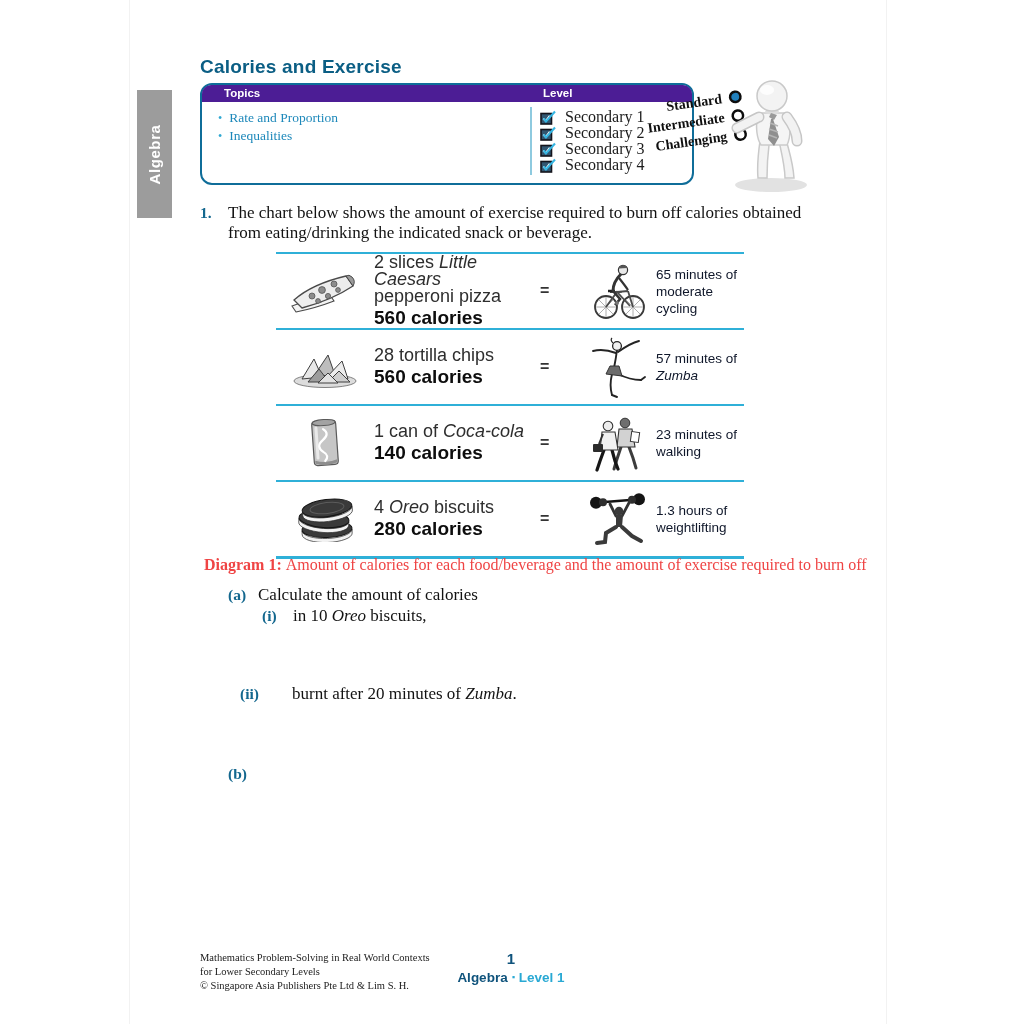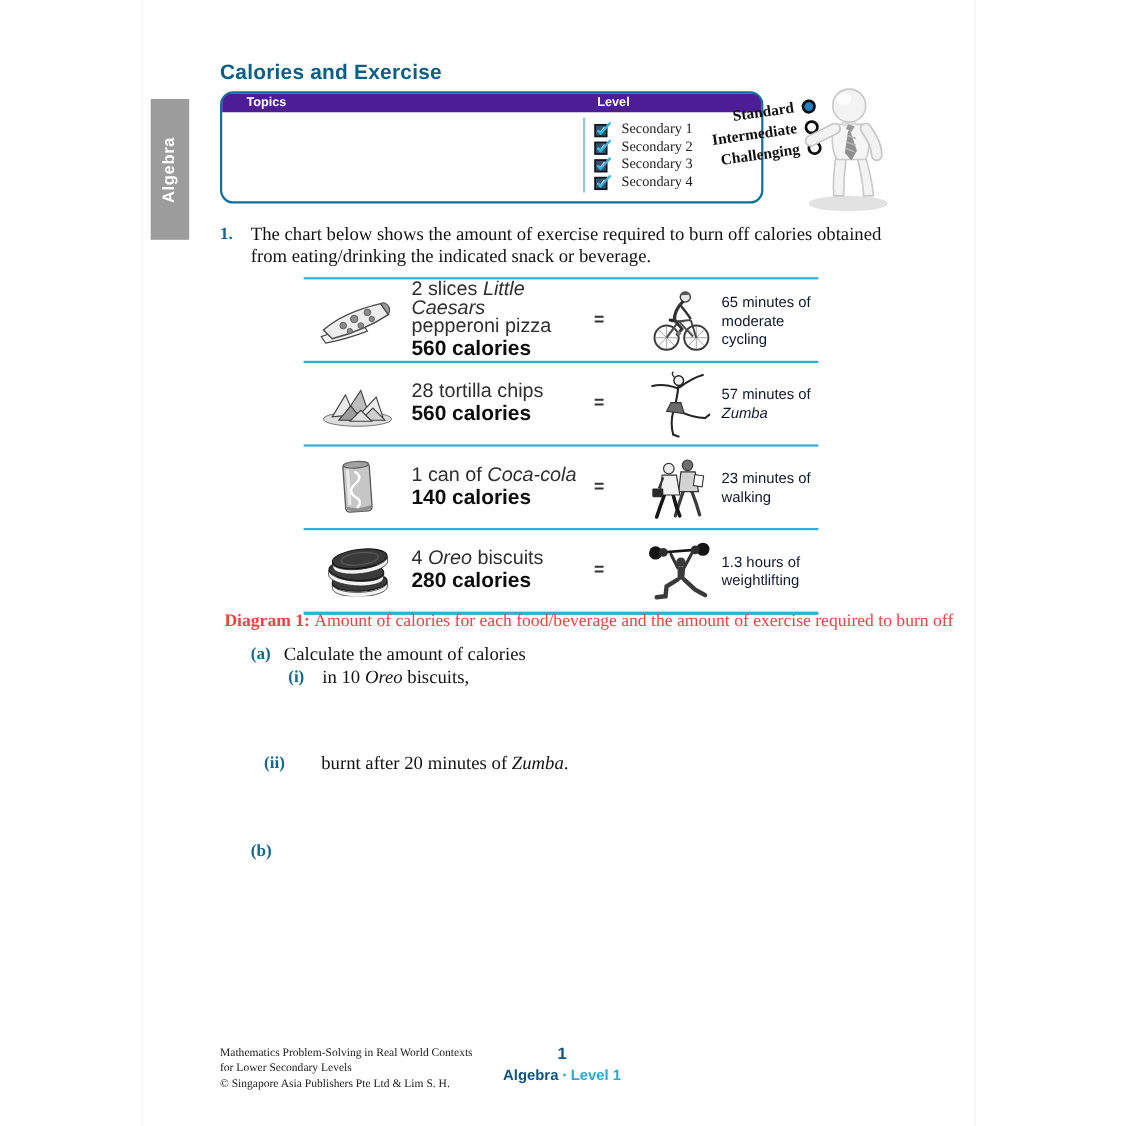--- a/index.html
+++ b/index.html
@@ -21,21 +21,21 @@
   .box-header span{position:absolute;top:2px;color:#fff;font-family:"Liberation Sans",sans-serif;
                    font-weight:bold;font-size:11.5px;}
   .h-topics{left:22px;} .h-level{left:341px;}
   .v-divider{position:absolute;left:328px;top:22px;bottom:8px;width:2px;background:#8ecadf;}
   .topics-list{position:absolute;left:16px;top:24px;margin:0;padding:0;list-style:none;}
   .topics-list li{line-height:17px;font-size:13.5px;color:#1d88ba;}
   .topics-list .blt{color:#2fa8d2;margin-right:7px;font-size:12px;}
   .levels{position:absolute;left:338px;top:24px;}
   .level-row{display:flex;align-items:center;height:16px;}
   .level-row svg{overflow:visible;}
-  .level-row .lvl-label{margin-left:9px;font-size:13px;color:#1c1c1c;}
+  .level-row .lvl-label{margin-left:9px;font-size:16px;color:#1c1c1c;}
   
   .difficulty{position:absolute;left:604px;top:96px;width:142px;transform:rotate(-8deg);}
   .diff-row{display:flex;align-items:center;justify-content:flex-end;height:19px;}
   .diff-label{font-weight:bold;font-size:14px;color:#101010;margin-right:6px;}
   
   .qlabel{position:absolute;color:#13678e;font-weight:bold;font-size:15.5px;line-height:19.5px;}
   .qtext{position:absolute;font-size:17px;line-height:19.5px;color:#121212;}
   
   .diagram{position:absolute;left:276px;top:252px;width:468px;border-top:2px solid #2fb0d8;}
   .drow{height:74px;display:flex;align-items:center;border-bottom:2px solid #2fb0d8;}
@@ -73,20 +73,24 @@
   </div>
 
   <h1 class="title">Calories and Exercise</h1>
 
   <div class="topic-box">
     <div class="box-header">
       <span class="h-topics">Topics</span>
       <span class="h-level">Level</span>
     </div>
     <div class="v-divider"></div>
+    <ul class="topics-list">
+      <li><span class="blt">•</span><span>Rate and Proportion</span></li>
+      <li><span class="blt">•</span><span>Inequalities</span></li>
+    </ul>
     <div class="levels">
       <div class="level-row">
         <svg width="16" height="15" viewBox="0 0 16 15">
             <rect x="1" y="3.5" width="10.5" height="10.5" fill="#315671" stroke="#14141c" stroke-width="1.6"></rect>
             <path d="M3.2 8.6 L5.6 11 L9.6 5.6" stroke="#fff" stroke-width="1.5" fill="none"></path>
             <path d="M3.6 8.4 L6 11.4 L15 1.5" stroke="#35b5e2" stroke-width="2.1" fill="none"></path>
           </svg>
         <span class="lvl-label">Secondary 1</span>
       </div>
       <div class="level-row">

